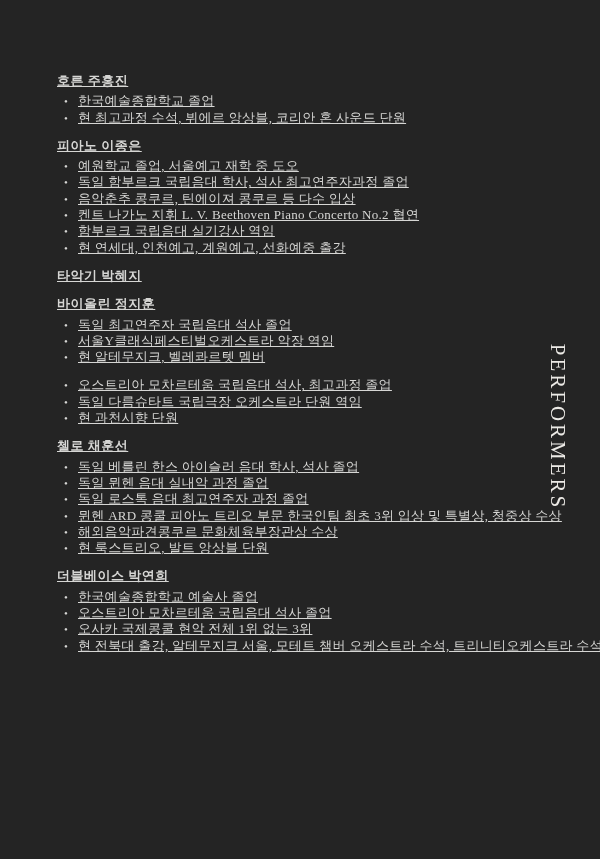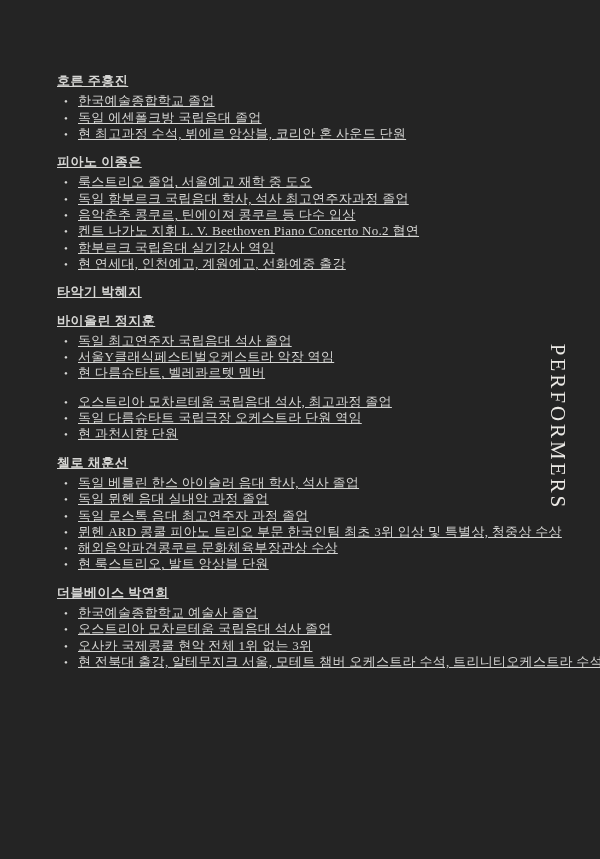--- a/index.html
+++ b/index.html
@@ -78,49 +78,48 @@
 </head>
 <body>
 
 <div class="page">
   <main class="content">
   <section class="performer">
     <h3 class="performer-title">호른 주홍진</h3>
     <ul class="credits">
 
     <li class="credit">한국예술종합학교 졸업</li>
-          <li class="credit">독일 에센폴크방 국립음대 졸업</li>
           <li class="credit">현 최고과정 수석, 뷔에르 앙상블, 코리안 혼 사운드 단원</li>
         </ul>
   </section>
 
   <section class="performer">
     <h3 class="performer-title">피아노 이종은</h3>
     <ul class="credits">
 
-    <li class="credit">룩스트리오 졸업, 서울예고 재학 중 도오</li>
+    <li class="credit">예원학교 졸업, 서울예고 재학 중 도오</li>
           <li class="credit">독일 함부르크 국립음대 학사, 석사 최고연주자과정 졸업</li>
           <li class="credit">음악춘추 콩쿠르, 틴에이져 콩쿠르 등 다수 입상</li>
           <li class="credit">켄트 나가노 지휘 L. V. Beethoven Piano Concerto No.2 협연</li>
           <li class="credit">함부르크 국립음대 실기강사 역임</li>
           <li class="credit">현 연세대, 인천예고, 계원예고, 선화예중 출강</li>
         </ul>
   </section>
 
   <section class="performer">
     <h3 class="performer-title">타악기 박혜지</h3>
   </section>
 
   <section class="performer">
     <h3 class="performer-title">바이올린 정지훈</h3>
     <ul class="credits">
 
     <li class="credit">독일 최고연주자 국립음대 석사 졸업</li>
           <li class="credit">서울Y클래식페스티벌오케스트라 악장 역임</li>
-          <li class="credit">현 다름슈타트, 벨레콰르텟 멤버</li>
+          <li class="credit">현 알테무지크, 벨레콰르텟 멤버</li>
         </ul>
   </section>
 
   <section class="performer">
     <ul class="credits">
 
     <li class="credit">오스트리아 모차르테움 국립음대 석사, 최고과정 졸업</li>
           <li class="credit">독일 다름슈타트 국립극장 오케스트라 단원 역임</li>
           <li class="credit">현 과천시향 단원</li>
         </ul>

